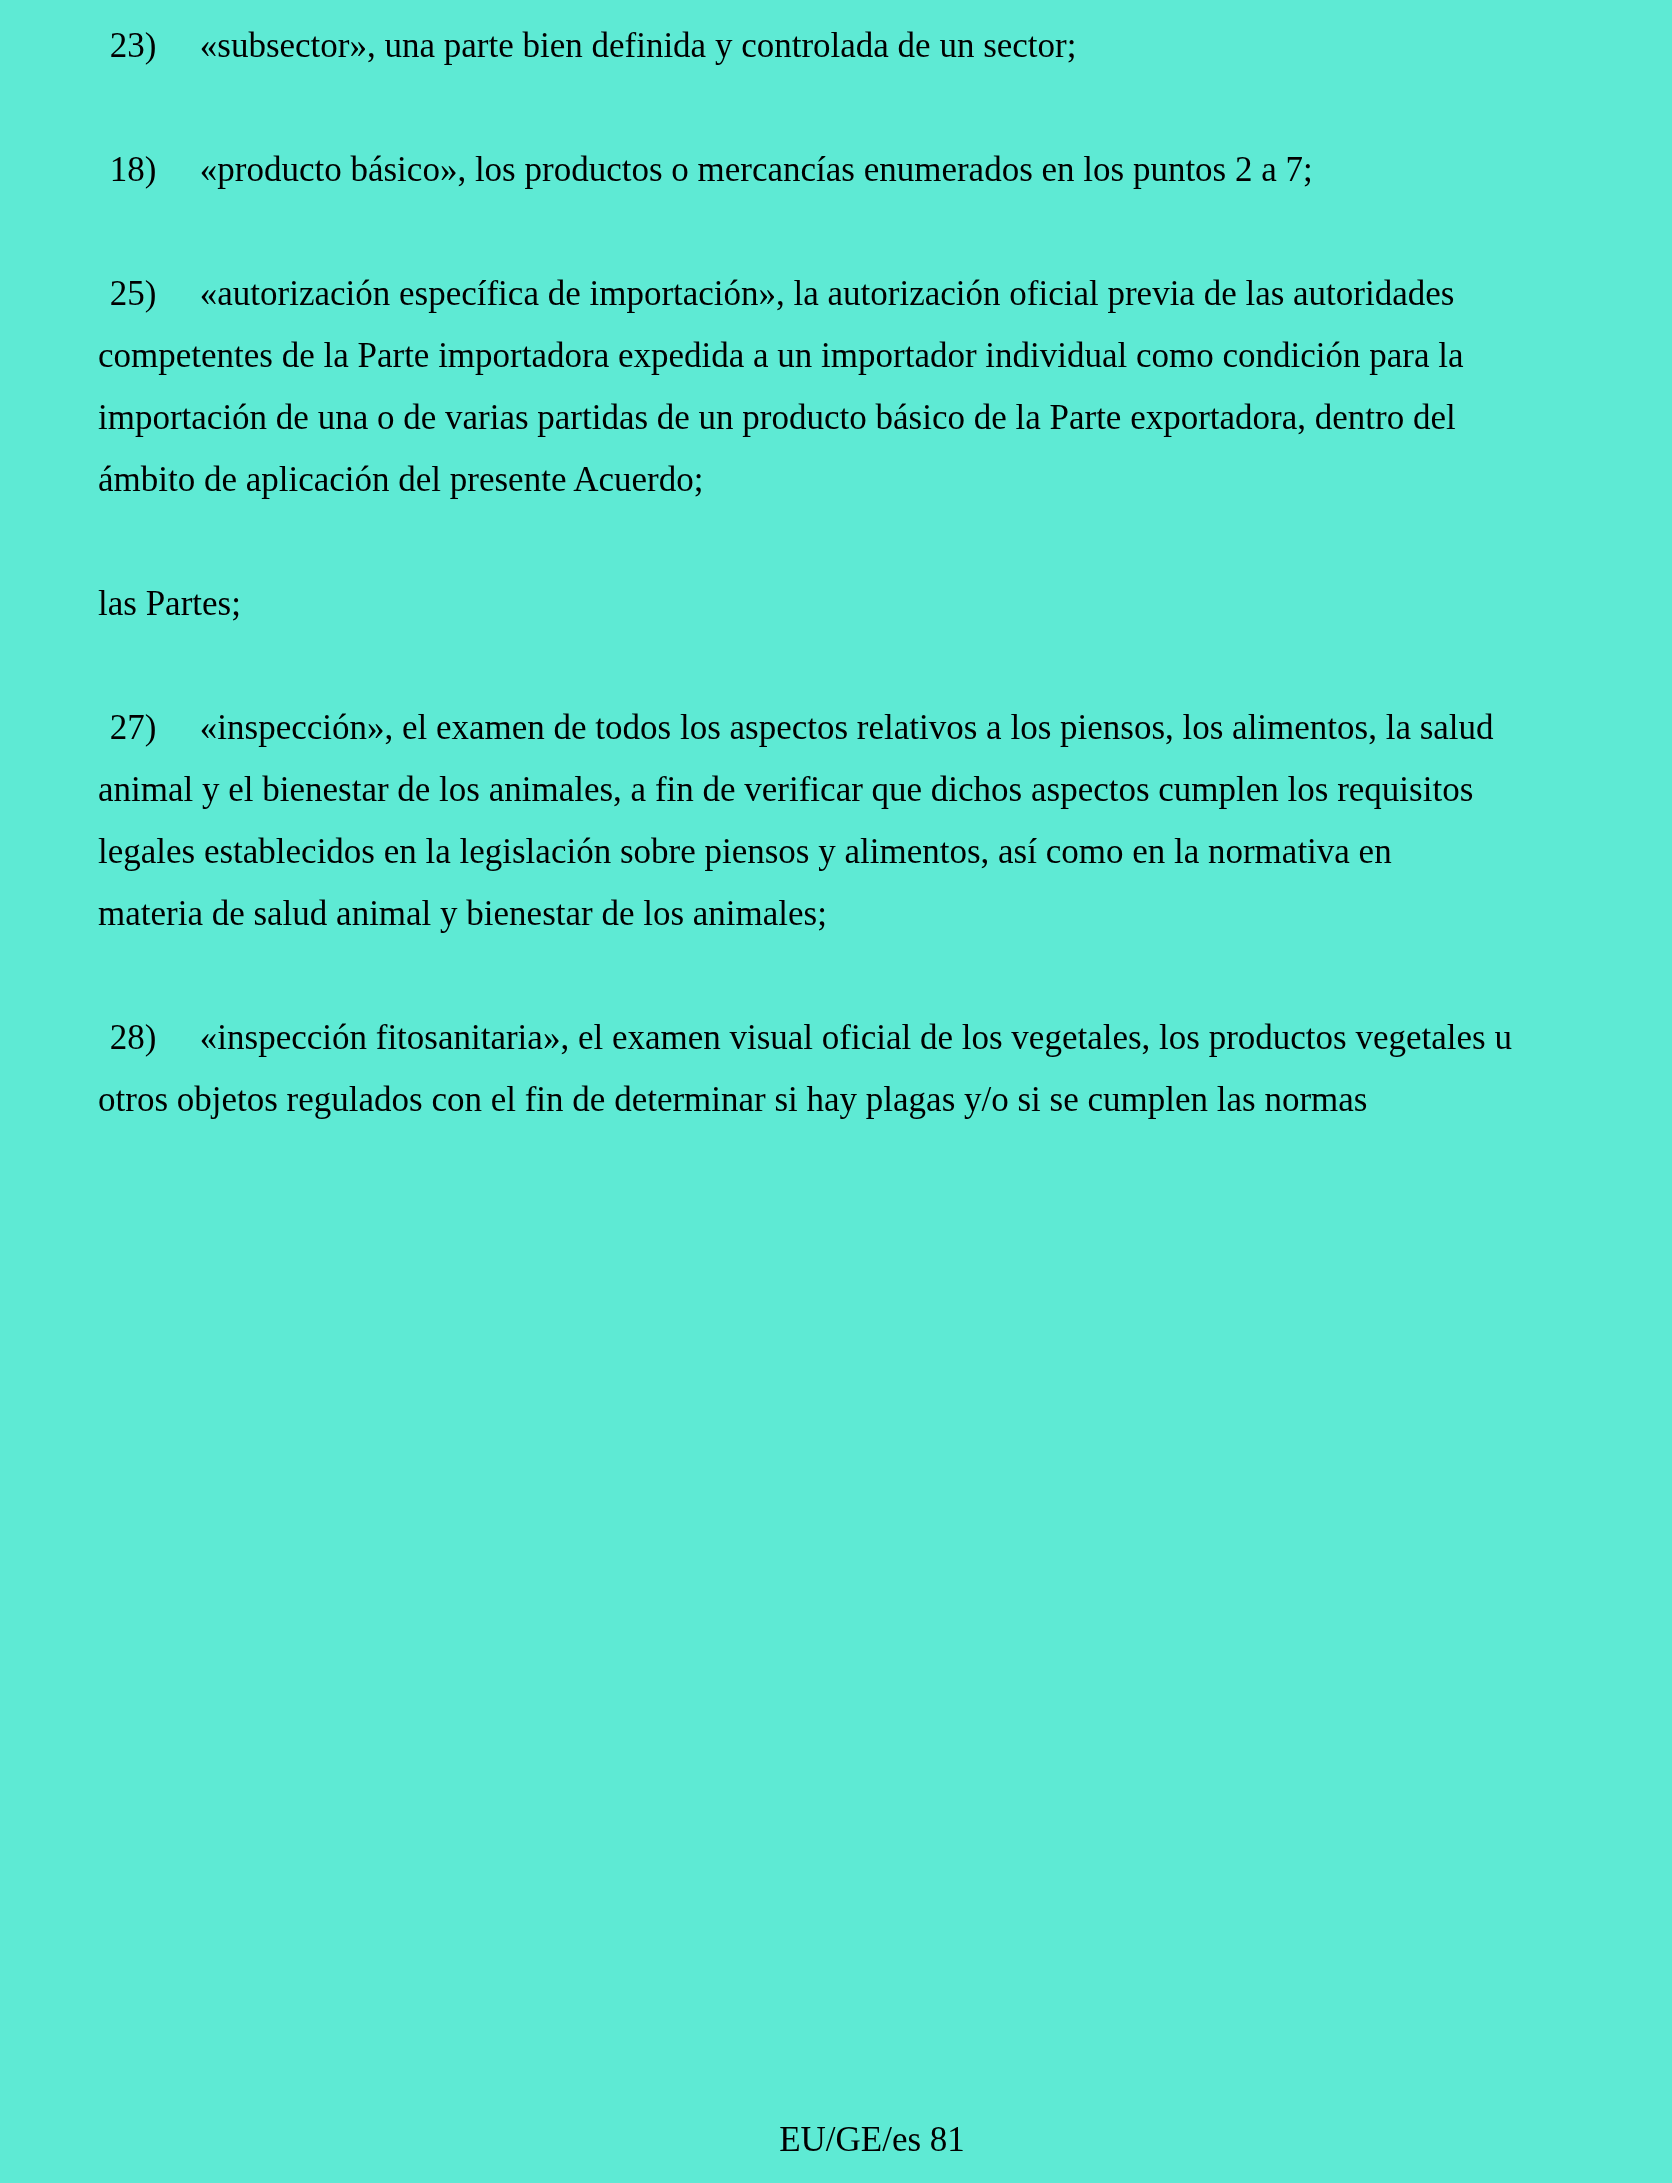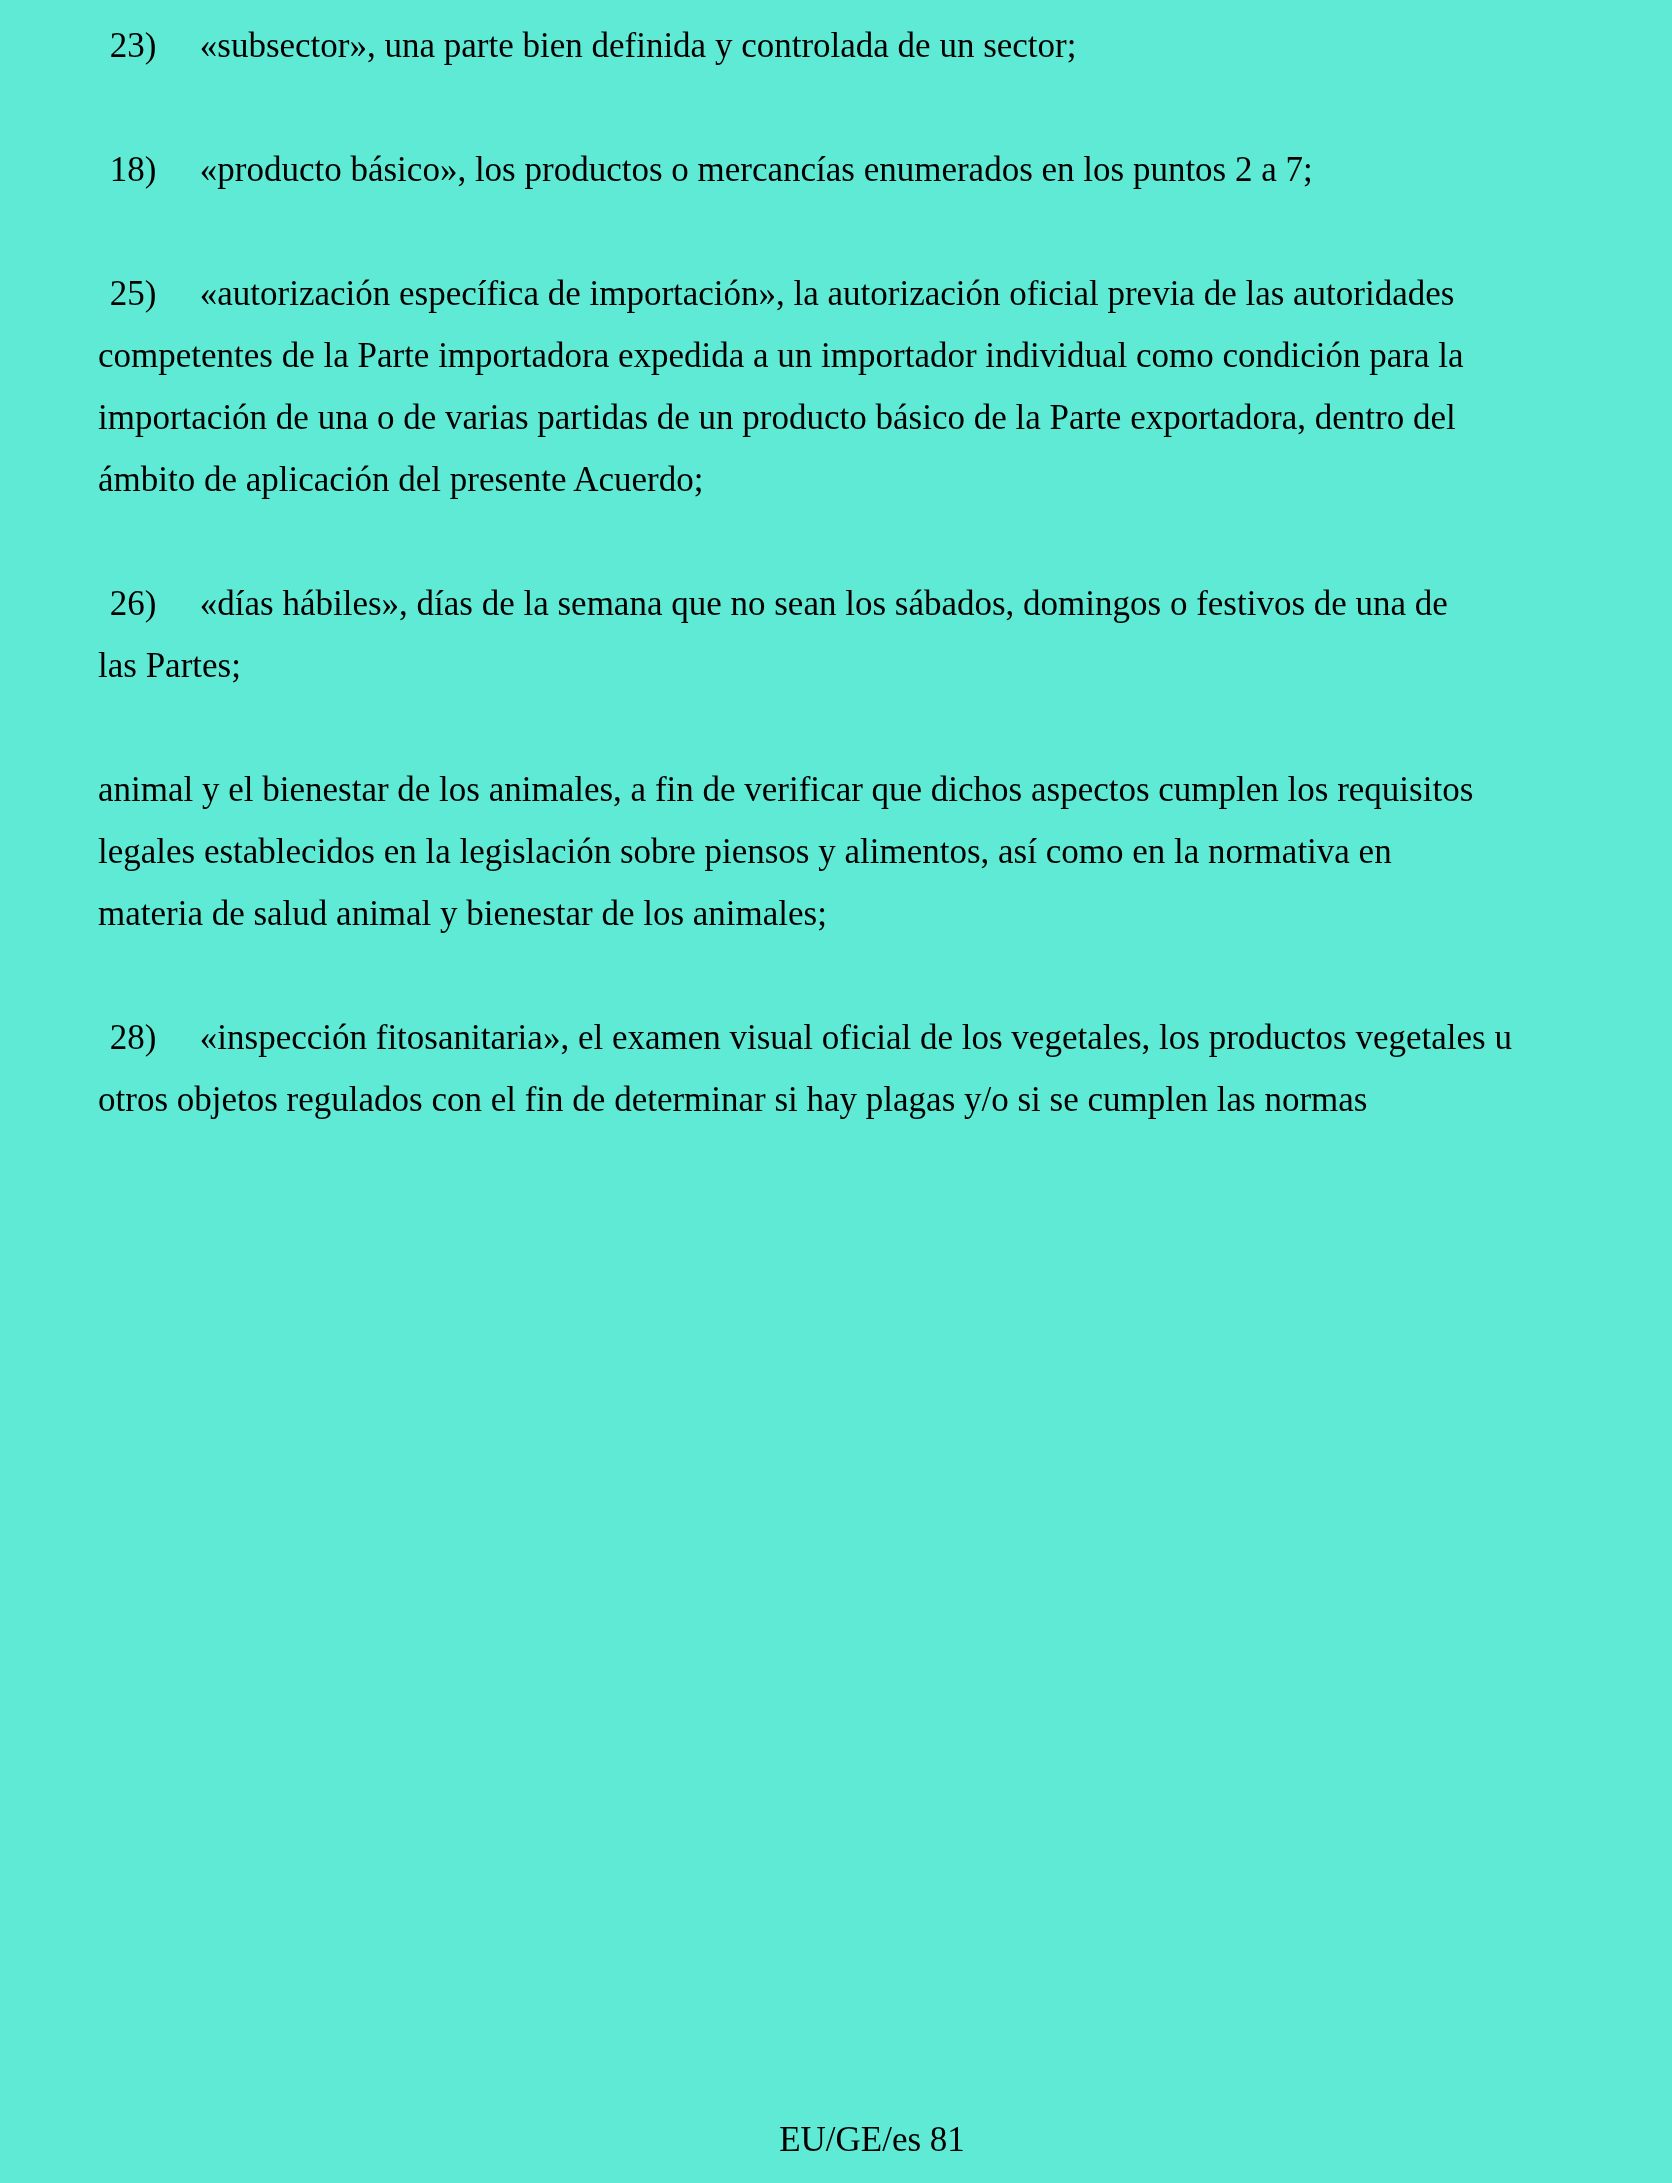--- a/index.html
+++ b/index.html
@@ -57,24 +57,24 @@
       <div class="para">
         <div class="line"><span class="num">18)</span><span>«producto básico», los productos o mercancías enumerados en los puntos 2 a 7;</span></div>
       </div>
       <div class="para">
         <div class="line"><span class="num">25)</span><span>«autorización específica de importación», la autorización oficial previa de las autoridades</span></div>
         <div class="line cont"><span>competentes de la Parte importadora expedida a un importador individual como condición para la</span></div>
         <div class="line cont"><span>importación de una o de varias partidas de un producto básico de la Parte exportadora, dentro del</span></div>
         <div class="line cont"><span>ámbito de aplicación del presente Acuerdo;</span></div>
       </div>
       <div class="para">
-        <div class="line"><span class="num">26)</span><span>«días hábiles», días de la semana que no sean los sábados, domingos o festivos de una de</span></div>
         <div class="line cont"><span>las Partes;</span></div>
       </div>
       <div class="para">
+        <div class="line"><span class="num">27)</span><span>«inspección», el examen de todos los aspectos relativos a los piensos, los alimentos, la salud</span></div>
         <div class="line cont"><span>animal y el bienestar de los animales, a fin de verificar que dichos aspectos cumplen los requisitos</span></div>
         <div class="line cont"><span>legales establecidos en la legislación sobre piensos y alimentos, así como en la normativa en</span></div>
         <div class="line cont"><span>materia de salud animal y bienestar de los animales;</span></div>
       </div>
       <div class="para">
         <div class="line"><span class="num">28)</span><span>«inspección fitosanitaria», el examen visual oficial de los vegetales, los productos vegetales u</span></div>
         <div class="line cont"><span>otros objetos regulados con el fin de determinar si hay plagas y/o si se cumplen las normas</span></div>
       </div>
     </div>
   <div class="page-footer">EU/GE/es 81</div>

